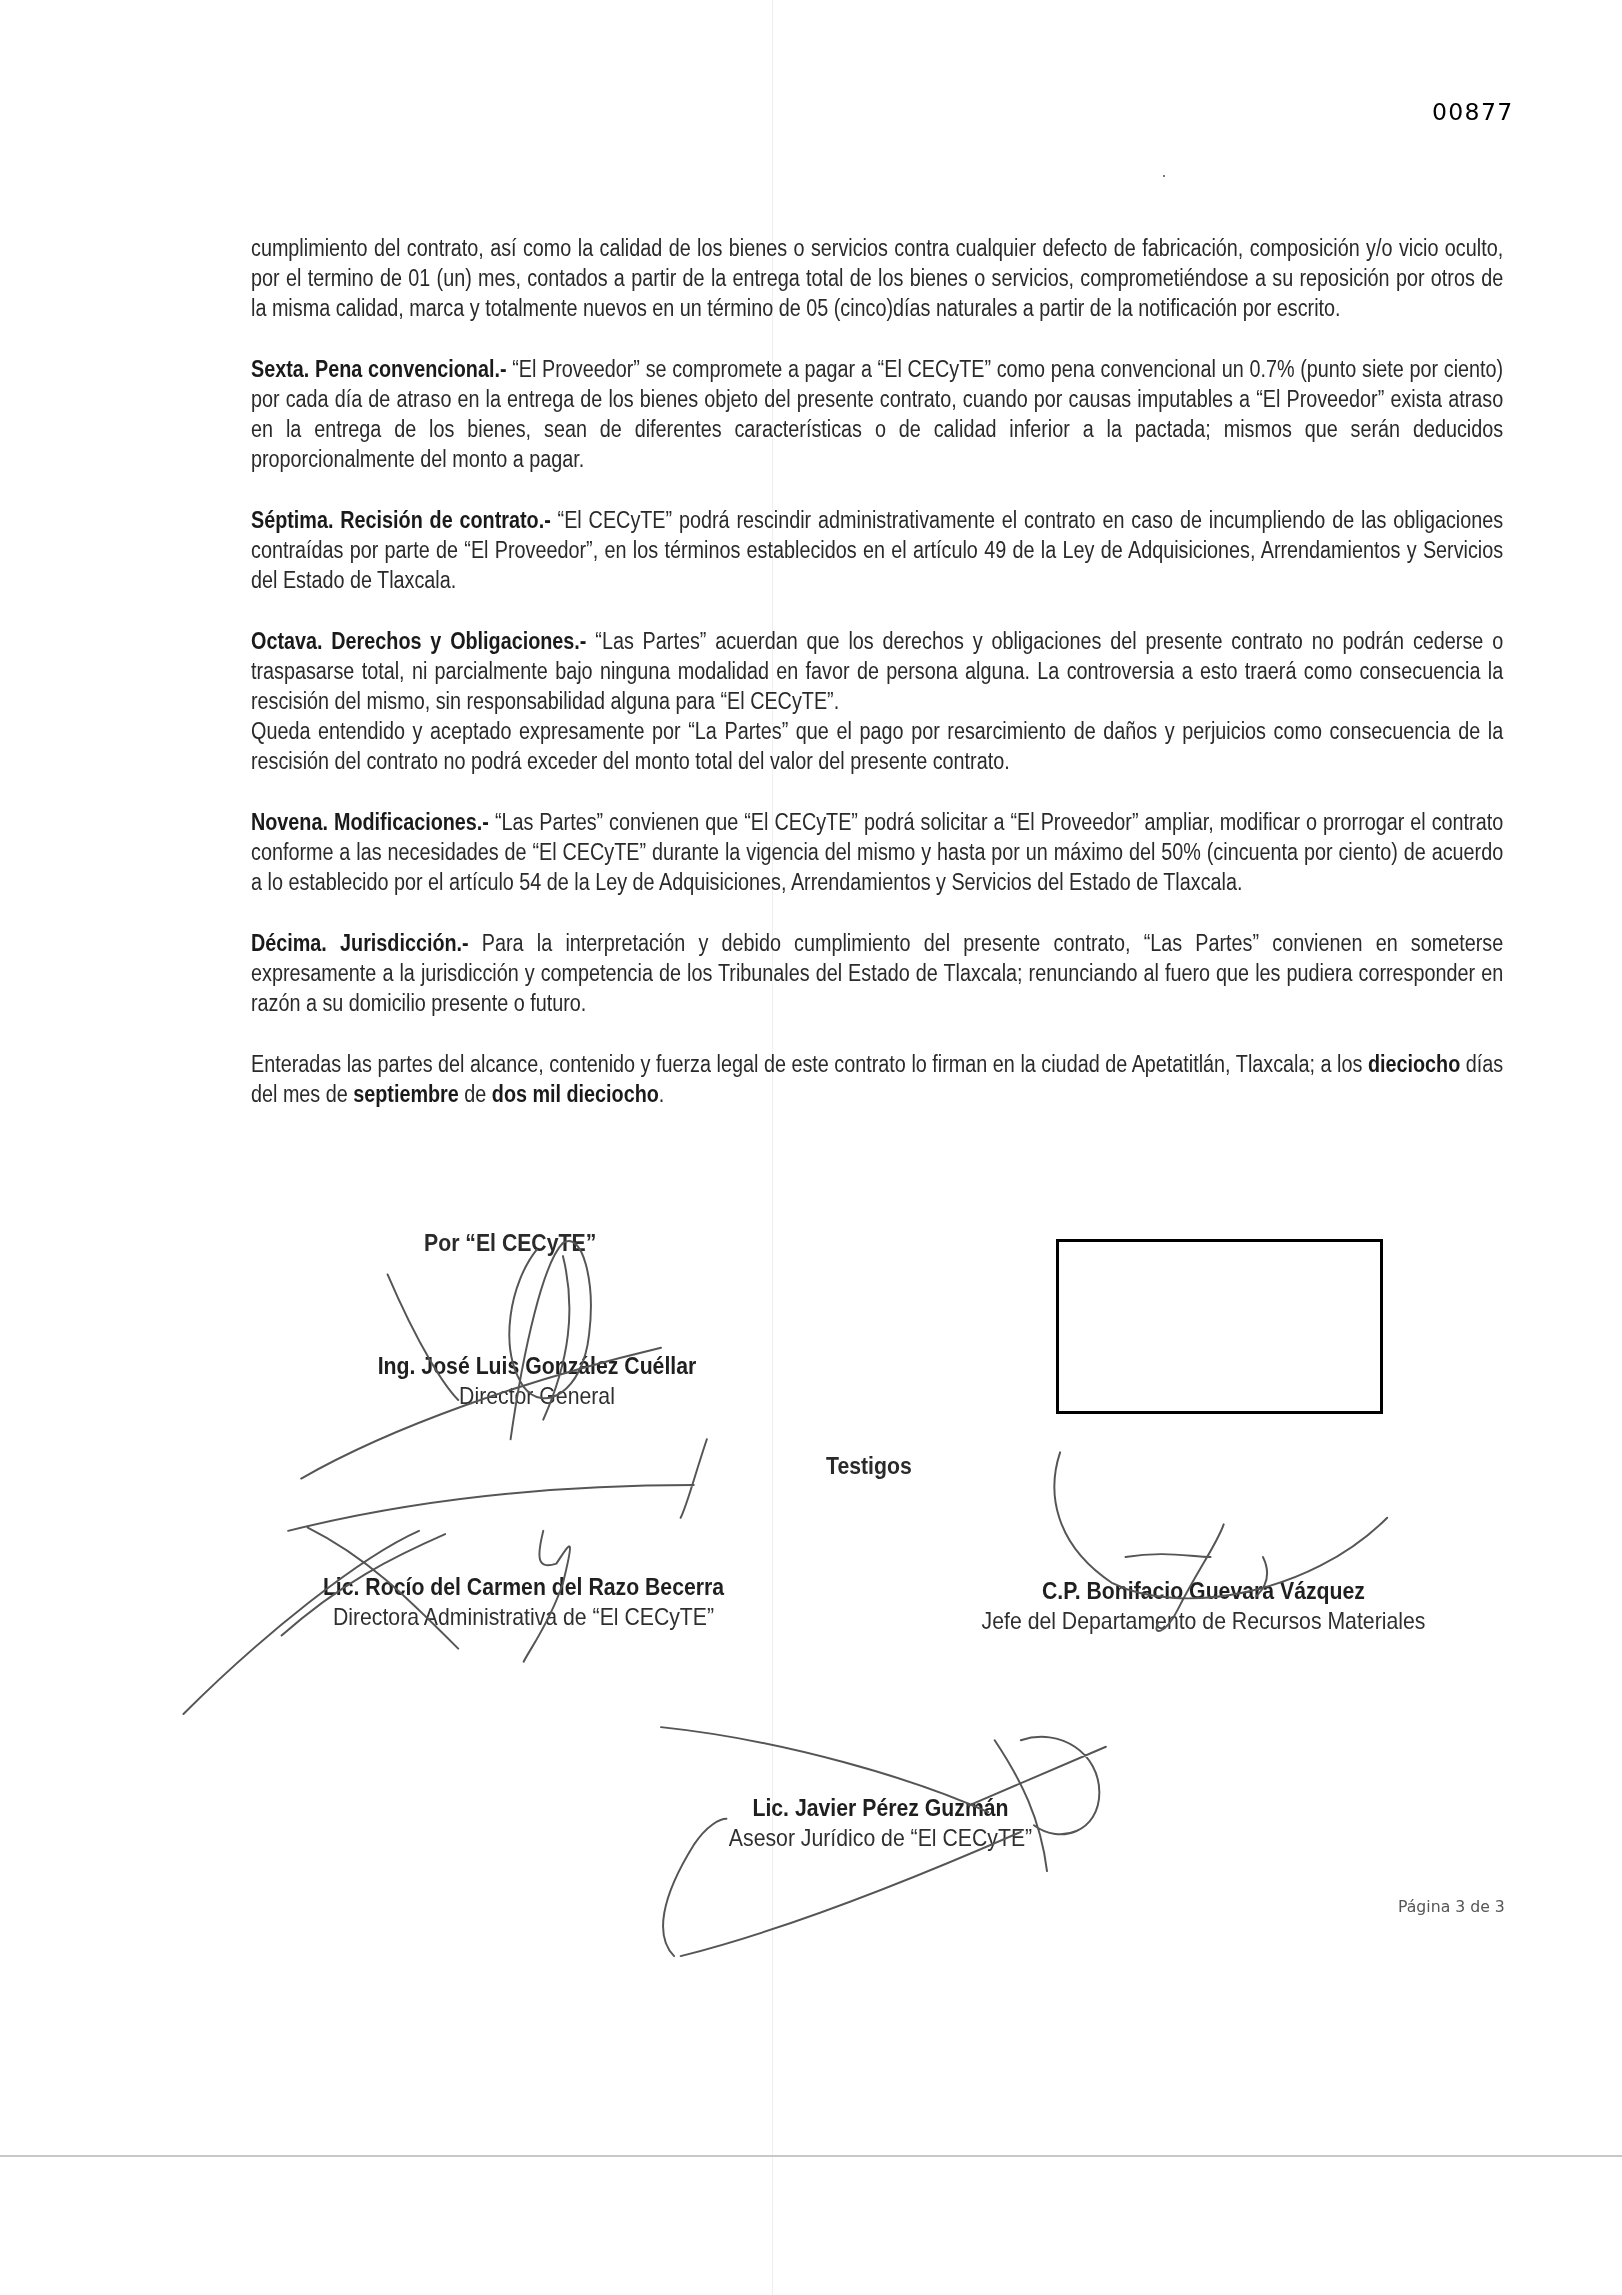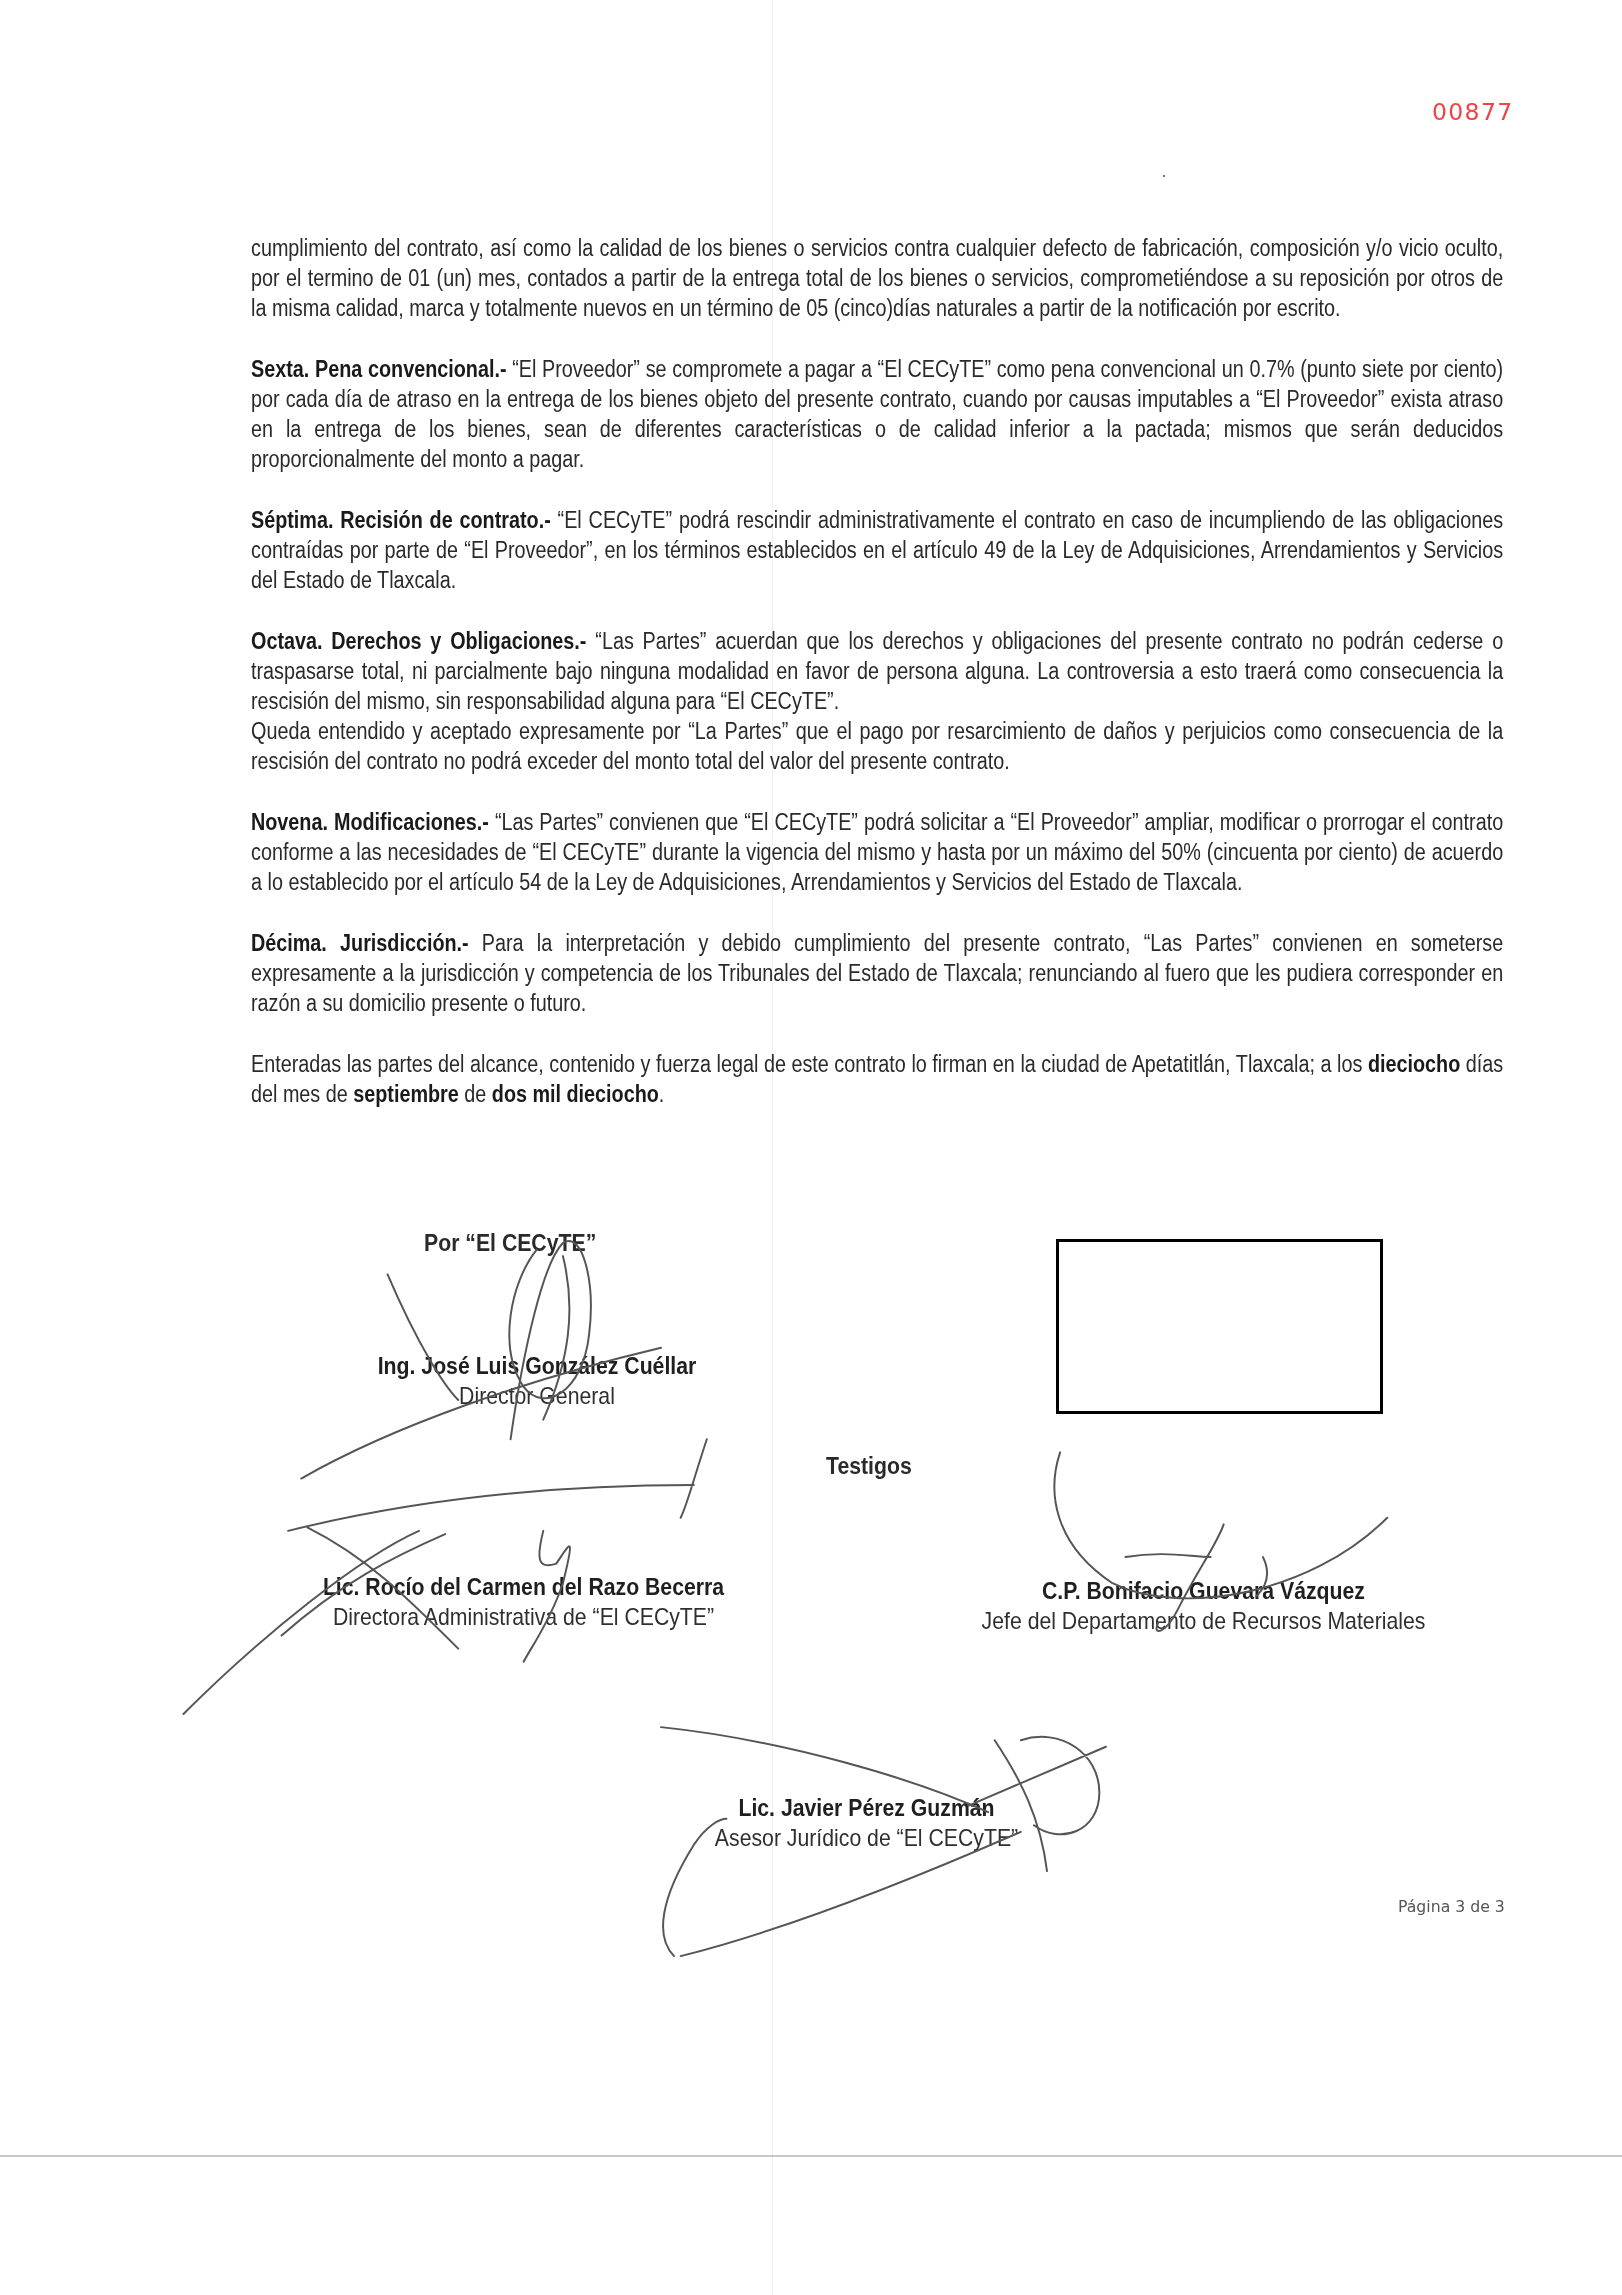--- a/index.html
+++ b/index.html
@@ -2,21 +2,21 @@
 <html style="font-size:10.5px"><head>
 <meta charset="utf-8">
 <style>
   html, body { margin: 0; padding: 0; background: #ffffff; }
   body {
     width: 1623px; height: 2295px; position: relative; overflow: hidden;
     font-family: "Liberation Sans", sans-serif; color: #2a2a2a;
   }
   .folio {
     position: absolute; top: 98px; left: 1432px;
-    font-family: "DejaVu Sans", sans-serif; font-size: 23.6px; color: #ef4444;
+    font-family: "DejaVu Sans", sans-serif; font-size: 23.6px; color: #000000;
     letter-spacing: 1.3px;
   }
   .dot { position:absolute; top: 175px; left: 1163px; width: 2px; height: 2px; background:#777; }
   .body-text {
     position: absolute; left: 251px; width: 1252px; top: 233px;
     font-size: 23px; line-height: 30px; text-align: justify;
     transform: scaleX(0.86); transform-origin: left top;
     width: 1456px;
   }
   .para { margin: 0 0 31px 0; }
@@ -88,21 +88,21 @@
 <div class="sig-block" style="left:262px; top:1572px; width:523px;">
   <div class="sig-name">Lic. Rocío del Carmen del Razo Becerra</div>
   <div class="sig-role">Directora Administrativa de “El CECyTE”</div>
 </div>
 
 <div class="sig-block" style="left:942px; top:1576px; width:523px;">
   <div class="sig-name">C.P. Bonifacio Guevara Vázquez</div>
   <div class="sig-role">Jefe del Departamento de Recursos Materiales</div>
 </div>
 
-<div class="sig-block" style="left:654px; top:1793px; width:425px;text-align:center;">
+<div class="sig-block" style="left:668px; top:1793px; width:425px;text-align:center;">
   <div class="sig-name">Lic. Javier Pérez Guzmán</div>
   <div class="sig-role">Asesor Jurídico de “El CECyTE”</div>
 </div>
 
 <svg class="sigs" viewBox="0 0 2480 3508">
 
   <path d="M592 1948 C640 2060 680 2120 700 2140 M820 1910 C780 1960 760 2060 800 2120 C830 2160 890 2130 900 2040 C910 1960 890 1880 860 1900 C830 1930 800 2060 780 2200 M860 1920 C880 2000 870 2080 830 2170 M460 2260 C600 2180 800 2110 1010 2060"></path>
 
   <path d="M1080 2200 C1060 2260 1050 2300 1040 2320 M440 2340 C600 2300 800 2270 1060 2270 M470 2335 C560 2380 620 2440 700 2520 M430 2500 C520 2420 600 2380 680 2345 M280 2620 C400 2500 550 2380 640 2340 M830 2340 C820 2380 820 2400 850 2390 C870 2360 880 2340 860 2420 C840 2480 810 2520 800 2540"></path>
 

